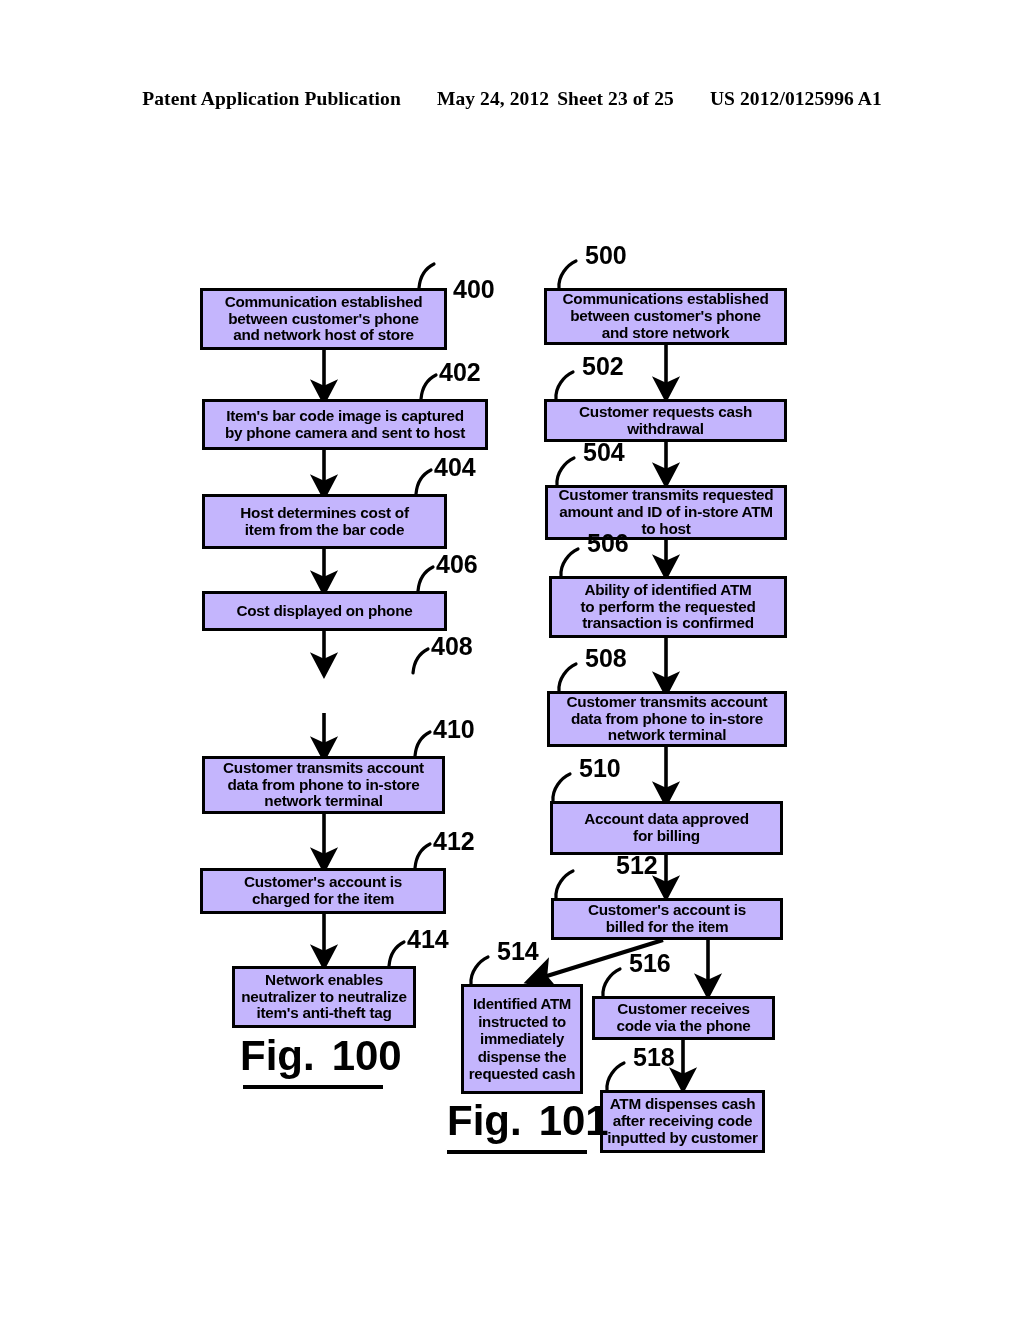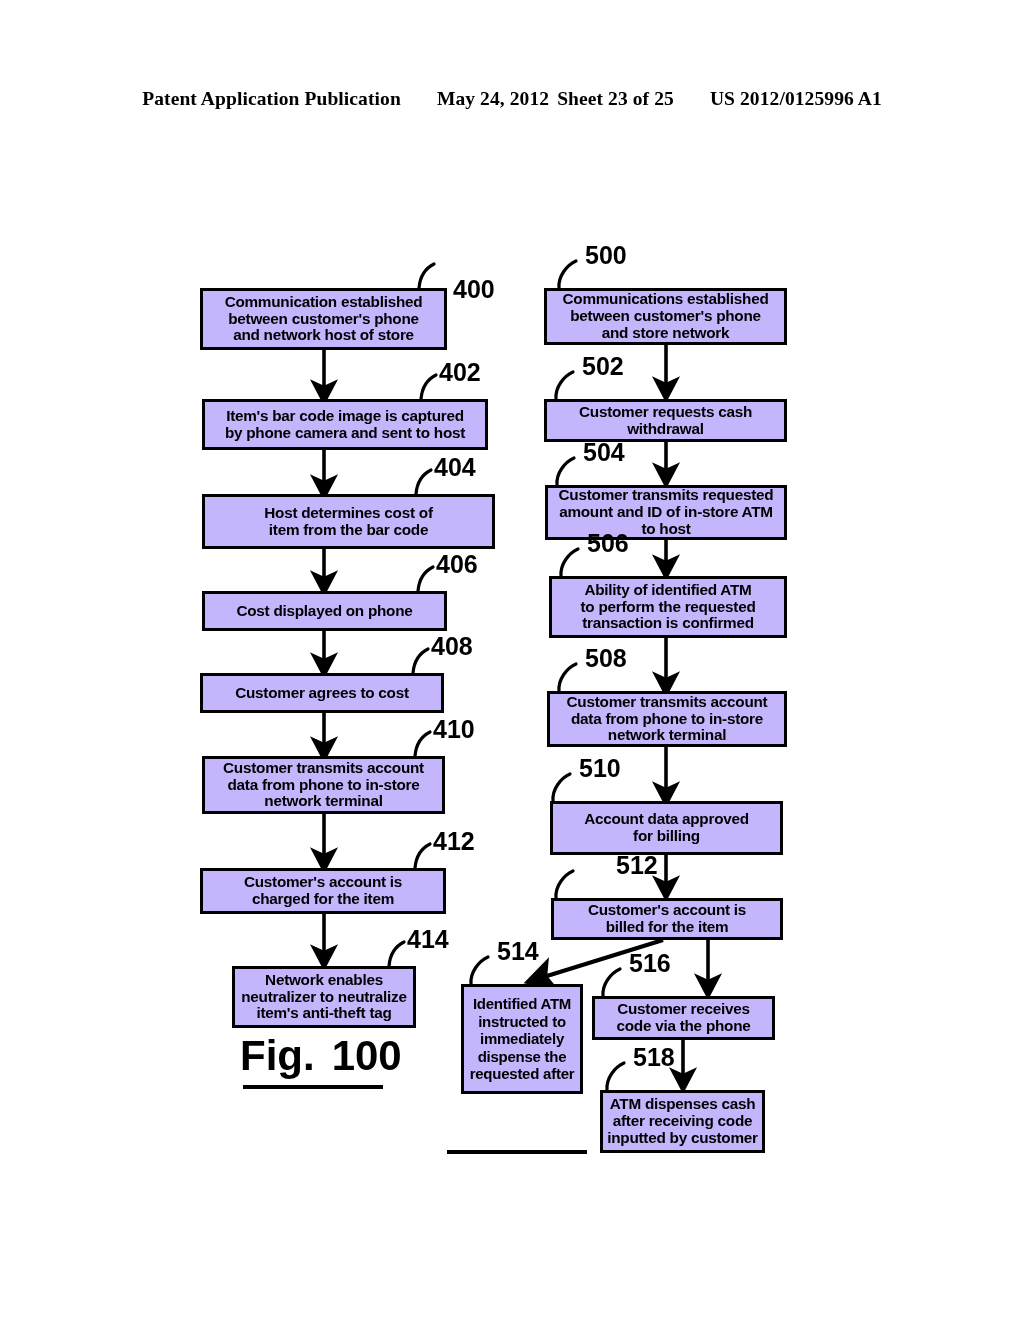--- a/index.html
+++ b/index.html
@@ -168,38 +168,33 @@
       </span>
   </div>
 
   <div class="fbox" style="left:202px; top:399px; width:286px; height:51px;">
     <span>
         <span>Item's bar code image is captured</span>
         <span>by phone camera and sent to host</span>
       </span>
   </div>
 
-  <div class="fbox" style="left:202px; top:494px; width:293px; height:55px;">
+  <div class="fbox" style="left:202px; top:494px; width:245px; height:55px;">
     <span>
         <span>Host determines cost of</span>
         <span>item from the bar code</span>
       </span>
   </div>
 
   <div class="fbox" style="left:202px; top:591px; width:245px; height:40px;">
     <span>
         <span>Cost displayed on phone</span>
       </span>
   </div>
 
-  <div class="fbox" style="left:200px; top:673px; width:244px; height:40px;">
-    <span>
-        <span>Customer agrees to cost</span>
-      </span>
-  </div>
 
   <div class="fbox" style="left:202px; top:756px; width:243px; height:58px;">
     <span>
         <span>Customer transmits account</span>
         <span>data from phone to in-store</span>
         <span>network terminal</span>
       </span>
   </div>
 
   <div class="fbox" style="left:200px; top:868px; width:246px; height:46px;">
@@ -269,21 +264,21 @@
         <span>billed for the item</span>
       </span>
   </div>
 
   <div class="fbox" style="left:461px; top:984px; width:122px; height:110px; font-size:15px; line-height:1.17;">
     <span>
         <span>Identified ATM</span>
         <span>instructed to</span>
         <span>immediately</span>
         <span>dispense the</span>
-        <span>requested after</span>
+        <span>requested cash</span>
       </span>
   </div>
 
   <div class="fbox" style="left:592px; top:996px; width:183px; height:44px;">
     <span>
         <span>Customer receives</span>
         <span>code via the phone</span>
       </span>
   </div>
 
@@ -313,15 +308,18 @@
   <div class="refnum" style="left:616px; top:853px;">512</div>
   <div class="refnum" style="left:497px; top:939px;">514</div>
   <div class="refnum" style="left:629px; top:951px;">516</div>
   <div class="refnum" style="left:633px; top:1045px;">518</div>
 
   <div class="figcap" style="left:240px; top:1035px;">
     <span>Fig.</span><span class="dotgap"></span><span>100</span>
   </div>
   <div class="figrule" style="left:243px; top:1085px; width:140px;"></div>
 
+  <div class="figcap" style="left:447px; top:1100px;">
+    <span>Fig.</span><span class="dotgap"></span><span>101</span>
+  </div>
   <div class="figrule" style="left:447px; top:1150px; width:140px;"></div>
 
 </div>
 
 </body></html>

